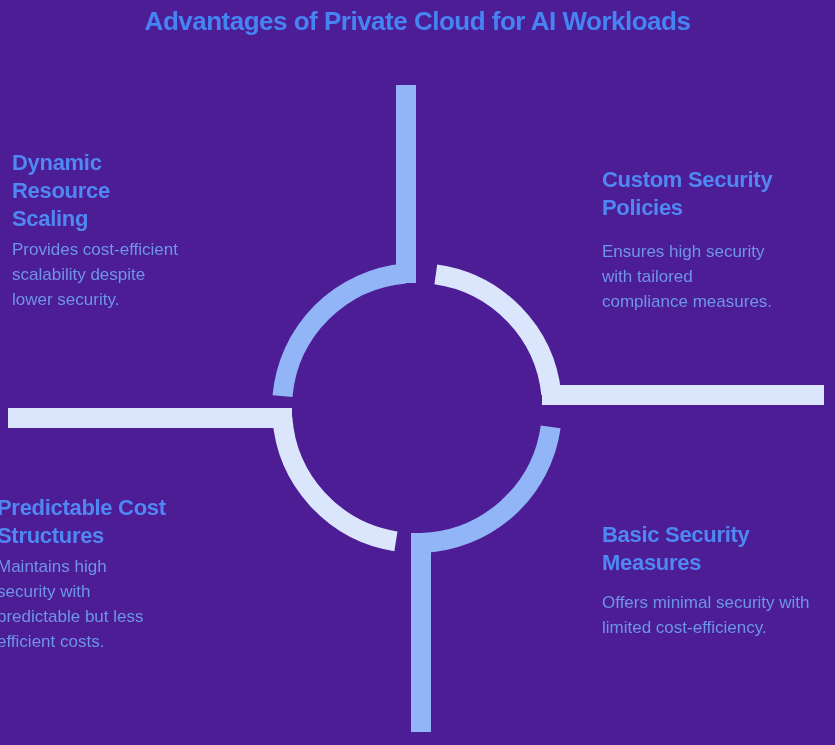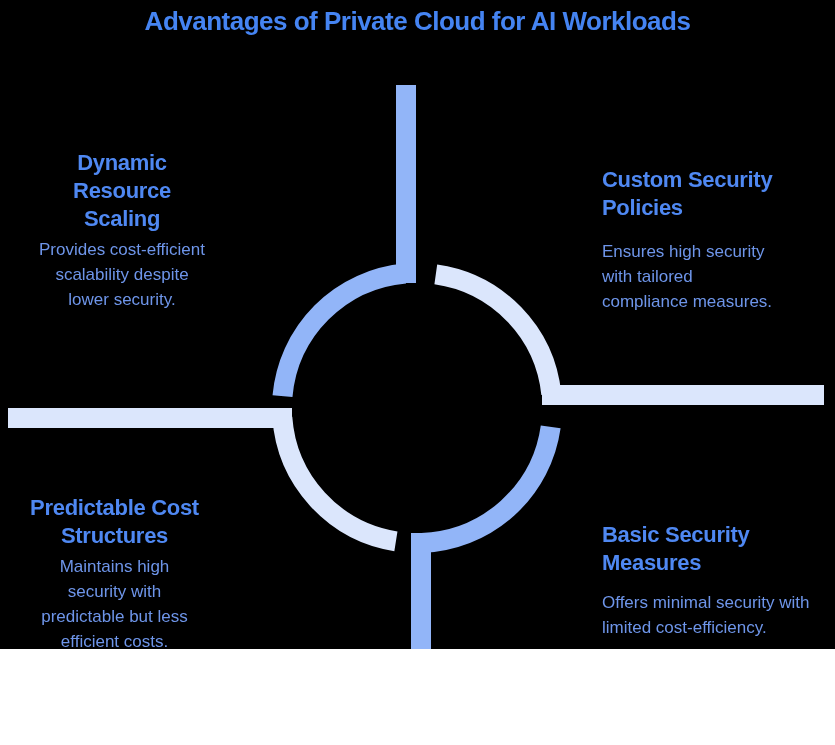--- a/index.html
+++ b/index.html
@@ -1,40 +1,40 @@
 <!DOCTYPE html>
 <html><head>
 <meta charset="utf-8">
 <style>
   html,body{margin:0;padding:0;background:#ffffff;}
   .canvas{
     position:relative;
-    width:835px;height:649px;
-    background:#000000;
+    width:835px;height:745px;
+    background:#4c1d95;
     overflow:hidden;
     font-family:"Liberation Sans",sans-serif;
   }
   .title{
     position:absolute;
     top:6px;left:0;right:0;
     text-align:center;
     font-size:26px;
     font-weight:bold;
     letter-spacing:-0.5px;
     color:#4584F2;
     white-space:pre-line;
   }
   .diagram-svg{
     position:absolute;
     left:0;top:0;
   }
   .quadrant{
     position:absolute;
   }
-  .quadrant.align-right{ text-align:center; }
+  .quadrant.align-right{ text-align:left; }
   .quadrant.align-left{ text-align:left; }
   .q-heading{
     font-size:22px;
     font-weight:bold;
     line-height:28px;
     letter-spacing:-0.3px;
     color:#4F88F2;
     white-space:pre-line;
   }
   .q-desc{

